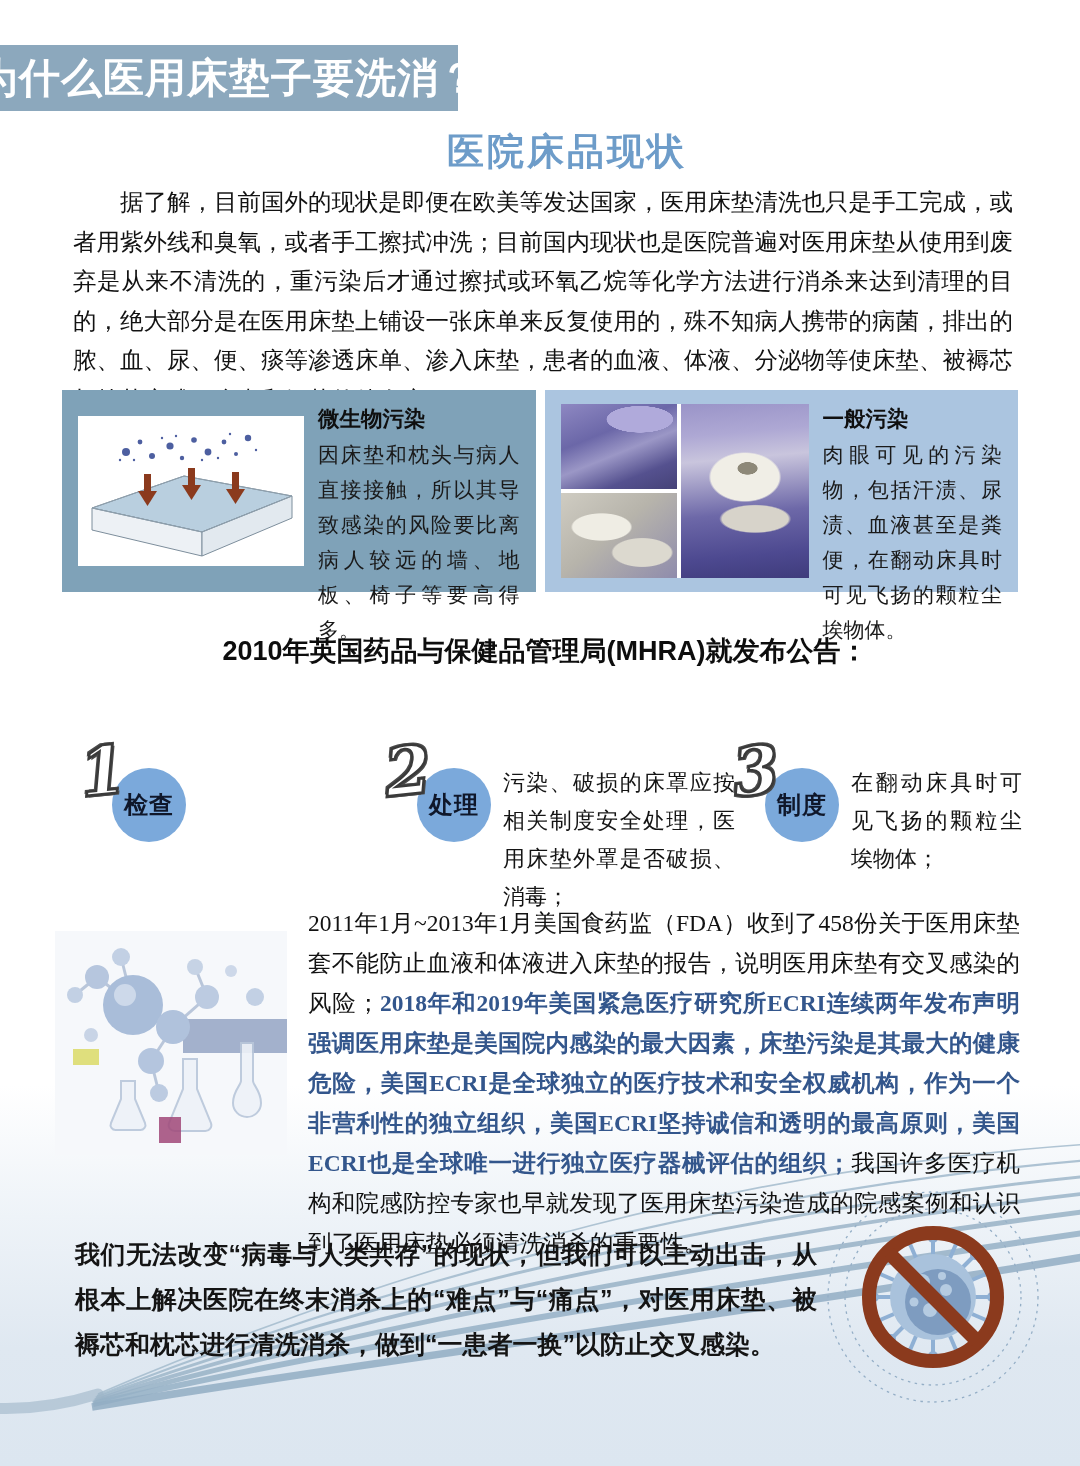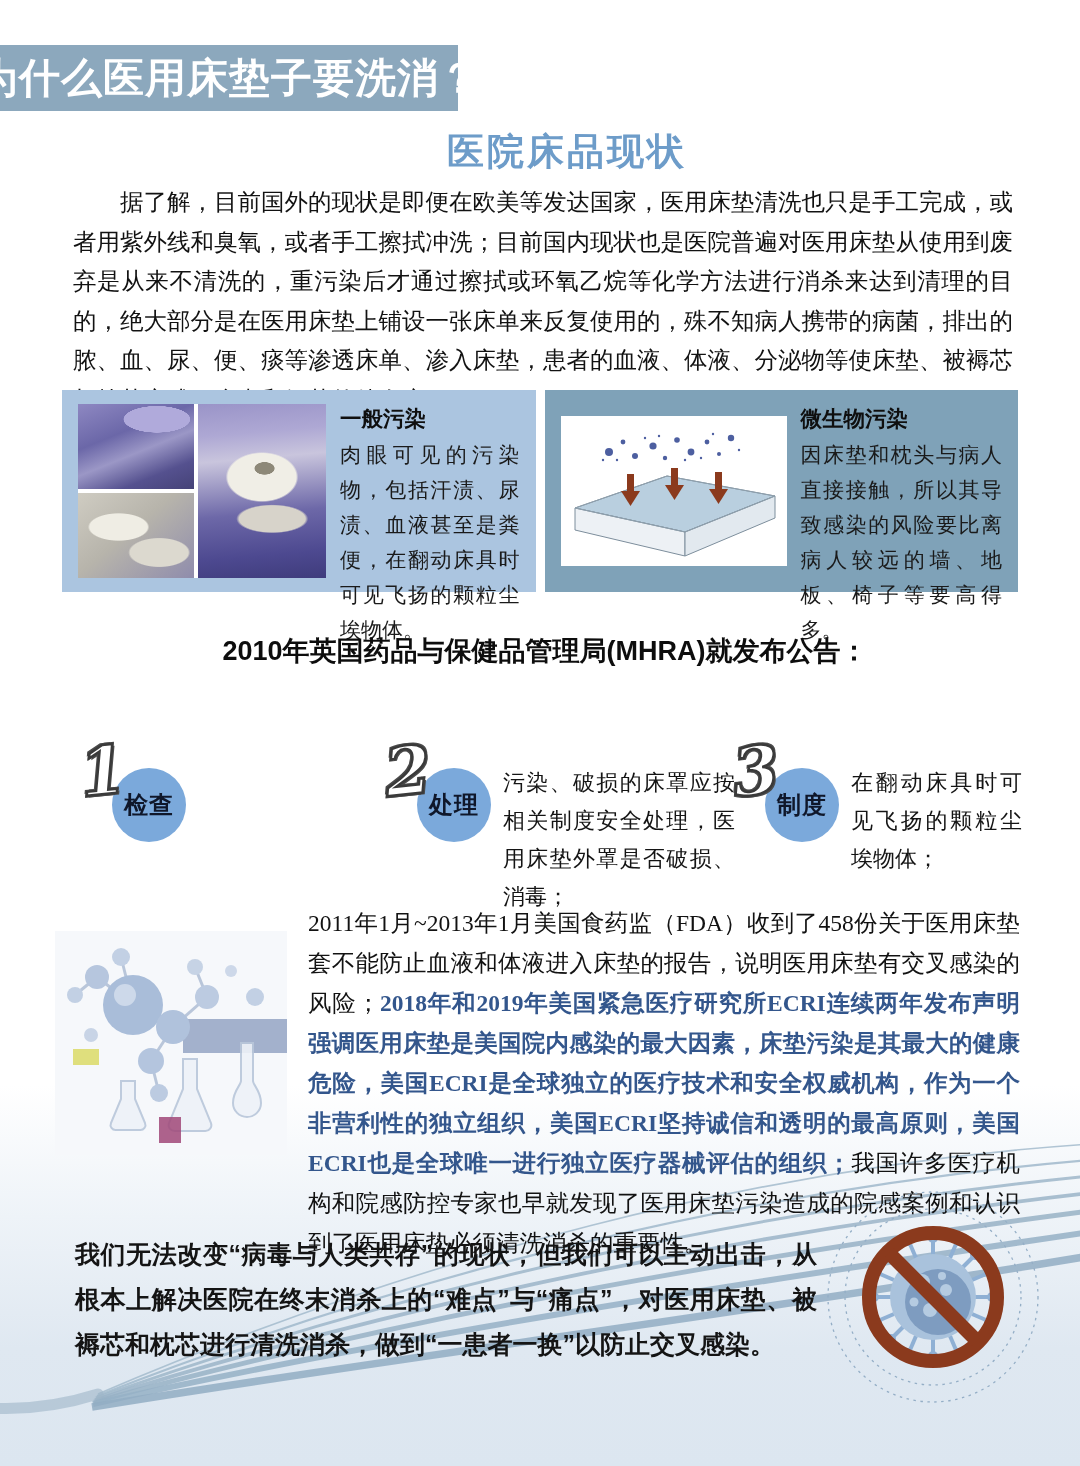--- a/index.html
+++ b/index.html
@@ -110,36 +110,20 @@
 
   <header class="abs title-bar">
     <h1>为什么医用床垫子要洗消？</h1>
   </header>
 
   <h2 class="abs section-heading">医院床品现状</h2>
 
   <p class="abs body-para indent" style="top:183px;">据了解，目前国外的现状是即便在欧美等发达国家，医用床垫清洗也只是手工完成，或者用紫外线和臭氧，或者手工擦拭冲洗；目前国内现状也是医院普遍对医用床垫从使用到废弃是从来不清洗的，重污染后才通过擦拭或环氧乙烷等化学方法进行消杀来达到清理的目的，绝大部分是在医用床垫上铺设一张床单来反复使用的，殊不知病人携带的病菌，排出的脓、血、尿、便、痰等渗透床单、渗入床垫，患者的血液、体液、分泌物等使床垫、被褥芯与枕芯变成了病毒和细菌的储存库；</p>
 
   <div class="abs cards-row">
-
-    <div class="card card-light">
-      <div class="collage">
-        <div class="collage-col">
-          <div class="ph ph1"></div>
-          <div class="ph ph3"></div>
-        </div>
-        <div class="collage-col right">
-          <div class="ph ph2"></div>
-        </div>
-      </div>
-      <div class="card-text">
-        <div class="card-title">一般污染</div>
-        <div class="card-body">肉眼可见的污染物，包括汗渍、尿渍、血液甚至是粪便，在翻动床具时可见飞扬的颗粒尘埃物体。</div>
-      </div>
-    </div>
 
     <div class="card card-dark">
       <div class="mattress-panel">
         <svg width="226" height="150" viewBox="0 0 226 150" xmlns="http://www.w3.org/2000/svg">
           <rect x="0" y="0" width="226" height="150" fill="#ffffff"></rect>
 
           <polygon points="14,92 106,60 214,80 124,116" fill="#b9cfdf" stroke="#7d8e9c" stroke-width="1"></polygon>
           <polygon points="14,92 124,116 124,140 14,114" fill="#edf1f5" stroke="#7d8e9c" stroke-width="1"></polygon>
           <polygon points="124,116 214,80 214,102 124,140" fill="#e2e9ef" stroke="#7d8e9c" stroke-width="1"></polygon>
           <polygon points="14,92 106,60 214,80 124,116" fill="none" stroke="#8fa0ad" stroke-width="1"></polygon>
@@ -171,20 +155,36 @@
               <circle cx="124" cy="44" r="1.2"></circle>
               <circle cx="140" cy="42" r="1.2"></circle>
             <circle cx="152" cy="18" r="1.2"></circle>
               <circle cx="178" cy="34" r="1.2"></circle>
           </g>
         </svg>
       </div>
       <div class="card-text">
         <div class="card-title">微生物污染</div>
         <div class="card-body">因床垫和枕头与病人直接接触，所以其导致感染的风险要比离病人较远的墙、地板、椅子等要高得多。</div>
+      </div>
+    </div>
+
+    <div class="card card-light">
+      <div class="collage">
+        <div class="collage-col">
+          <div class="ph ph1"></div>
+          <div class="ph ph3"></div>
+        </div>
+        <div class="collage-col right">
+          <div class="ph ph2"></div>
+        </div>
+      </div>
+      <div class="card-text">
+        <div class="card-title">一般污染</div>
+        <div class="card-body">肉眼可见的污染物，包括汗渍、尿渍、血液甚至是粪便，在翻动床具时可见飞扬的颗粒尘埃物体。</div>
       </div>
     </div>
   </div>
 
   <h3 class="abs mhra-heading">2010年英国药品与保健品管理局(MHRA)就发布公告：</h3>
 
   <div class="abs measures-row">
 
     <div class="measure m1">
       <div class="badge-wrap">

